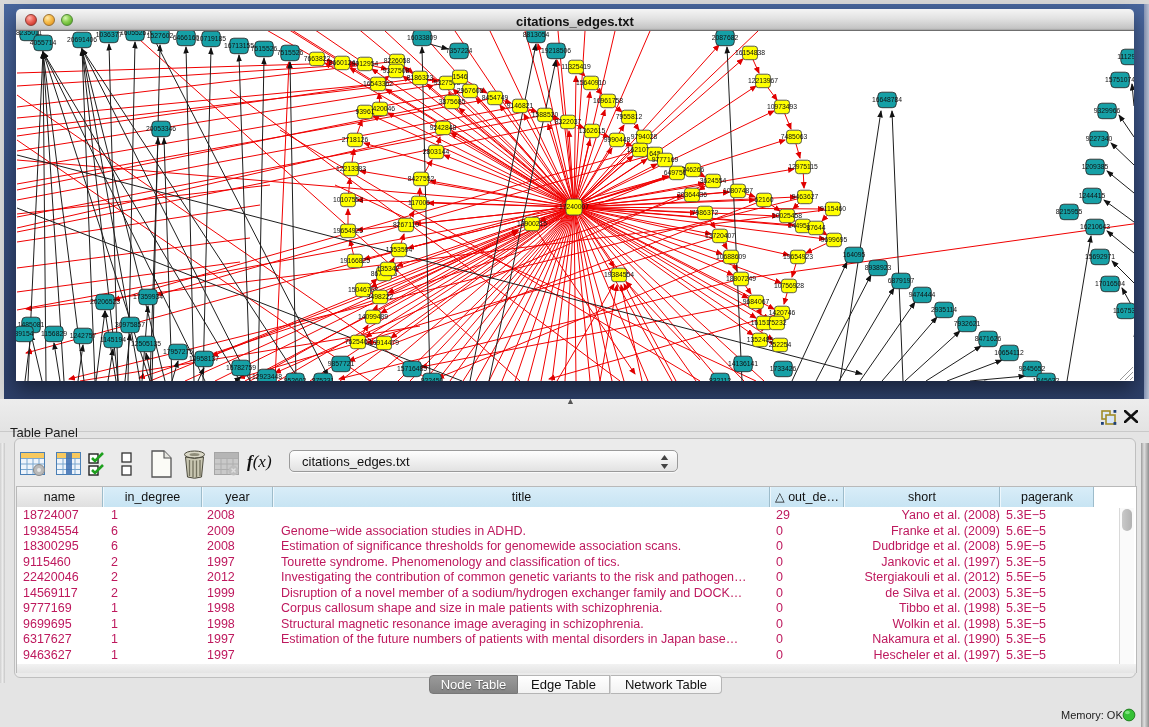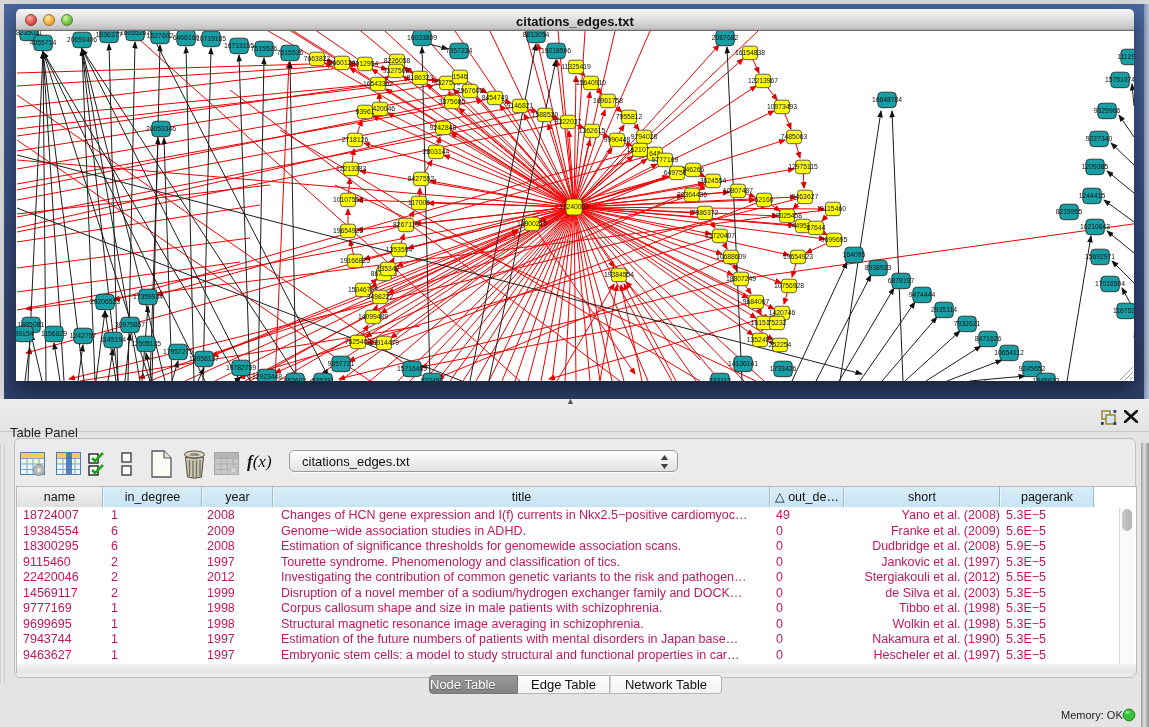--- a/index.html
+++ b/index.html
@@ -719,22 +719,21 @@
     <style>
       .hc{position:absolute;top:0;height:20px;background:linear-gradient(180deg,#d9edf8,#c7e4f3);border-right:1px solid #9dbccb;border-left:1px solid #eef7fc;text-align:center;line-height:20px}
       .row{position:absolute;left:0;width:1100px;height:15.5px;font-size:12.5px;color:#be185d;white-space:nowrap}
       .row span{position:absolute;top:0;line-height:15.5px}
       .c1{left:6px}.c2{left:94px}.c3{left:190px}.c4{left:264px}.c5{left:759px}.c6{left:827px;width:156px;text-align:right}.c7{left:989px}
     </style>
 <div class="row" style="top:21.0px">
         <span class="c1">18724007</span>
         <span class="c2">1</span>
         <span class="c3">2008</span>
-        <span class="c4">Changes of HCN gene expression and I(f) currents in Nkx2.5−positive cardiomyoc…</span>
-        <span class="c5">49</span>
+        <span class="c5">29</span>
         <span class="c6">Yano et al. (2008)</span>
         <span class="c7">5.3E−5</span>
       </div>
 <div class="row" style="top:36.5px">
         <span class="c1">19384554</span>
         <span class="c2">6</span>
         <span class="c3">2009</span>
         <span class="c4">Genome−wide association studies in ADHD.</span>
         <span class="c5">0</span>
         <span class="c6">Franke et al. (2009)</span>
@@ -788,51 +787,50 @@
 <div class="row" style="top:129.5px">
         <span class="c1">9699695</span>
         <span class="c2">1</span>
         <span class="c3">1998</span>
         <span class="c4">Structural magnetic resonance image averaging in schizophrenia.</span>
         <span class="c5">0</span>
         <span class="c6">Wolkin et al. (1998)</span>
         <span class="c7">5.3E−5</span>
       </div>
 <div class="row" style="top:145.0px">
-        <span class="c1">7943744</span>
+        <span class="c1">6317627</span>
         <span class="c2">1</span>
         <span class="c3">1997</span>
         <span class="c4">Estimation of the future numbers of patients with mental disorders in Japan base…</span>
         <span class="c5">0</span>
         <span class="c6">Nakamura et al. (1990)</span>
         <span class="c7">5.3E−5</span>
       </div>
 <div class="row" style="top:160.5px">
         <span class="c1">9463627</span>
         <span class="c2">1</span>
         <span class="c3">1997</span>
-        <span class="c4">Embryonic stem cells: a model to study structural and functional properties in car…</span>
         <span class="c5">0</span>
         <span class="c6">Hescheler et al. (1997)</span>
         <span class="c7">5.3E−5</span>
       </div>
 
     <div style="position:absolute;left:1102px;top:21px;width:15px;height:156px;background:#fafafa;border-left:1px solid #d9d9d9">
       <div style="position:absolute;left:2px;top:1px;width:10px;height:22px;background:linear-gradient(90deg,#c9c9c9,#b2b2b2);border-radius:5px"></div>
     </div>
 
     <div style="position:absolute;left:0;top:177px;width:1119px;height:9px;background:linear-gradient(180deg,#f2f2f2,#e4e4e4)"></div>
   </div>
 
   <div style="position:absolute;left:0;top:44px;width:5px;height:240px;background:linear-gradient(90deg,#cfcfcf,#ececec,#c7c7c7)"></div>
 
   <div style="position:absolute;left:1141px;top:44px;width:8px;height:284px;background:linear-gradient(90deg,#9c9c9c,#dedede 40%,#8f8f8f)"></div>
 
   <div id="tabs" style="position:absolute;left:429px;top:276px;height:19px;font-size:13px">
-    <div style="position:absolute;left:0;width:89px;height:19px;background:linear-gradient(180deg,#9a9a9a,#838383);border:1px solid #787878;border-radius:4px 0 0 4px;color:#fff;line-height:18px;text-shadow:0 1px 1px #555">Node Table</div>
+    <div style="position:absolute;left:0;width:89px;height:19px;background:linear-gradient(180deg,#9a9a9a,#838383);border:1px solid #787878;border-radius:4px 0 0 4px;color:#fff;text-align:center;line-height:18px;text-shadow:0 1px 1px #555">Node Table</div>
     <div style="position:absolute;left:89px;width:92px;height:19px;background:linear-gradient(180deg,#fff,#f2f2f2);border:1px solid #b5b5b5;border-left:none;color:#111;text-align:center;line-height:18px">Edge Table</div>
     <div style="position:absolute;left:181px;width:112px;height:19px;background:linear-gradient(180deg,#fff,#f2f2f2);border:1px solid #b5b5b5;border-left:1px solid #d5d5d5;border-radius:0 4px 4px 0;color:#111;text-align:center;line-height:18px">Network Table</div>
   </div>
 
   <div style="position:absolute;left:1061px;top:310px;font-size:11px;color:#1c1c1c">Memory: OK</div>
   <svg style="position:absolute;left:1122px;top:309px" width="14" height="14" viewBox="0 0 15 15">
     <circle cx="7.5" cy="7.5" r="6.3" fill="#35c135" stroke="#1e7a1e" stroke-width="1"></circle>
     <ellipse cx="5.8" cy="4.8" rx="2.6" ry="1.8" fill="#8fe98f" opacity="0.8"></ellipse>
   </svg>
 </div>

